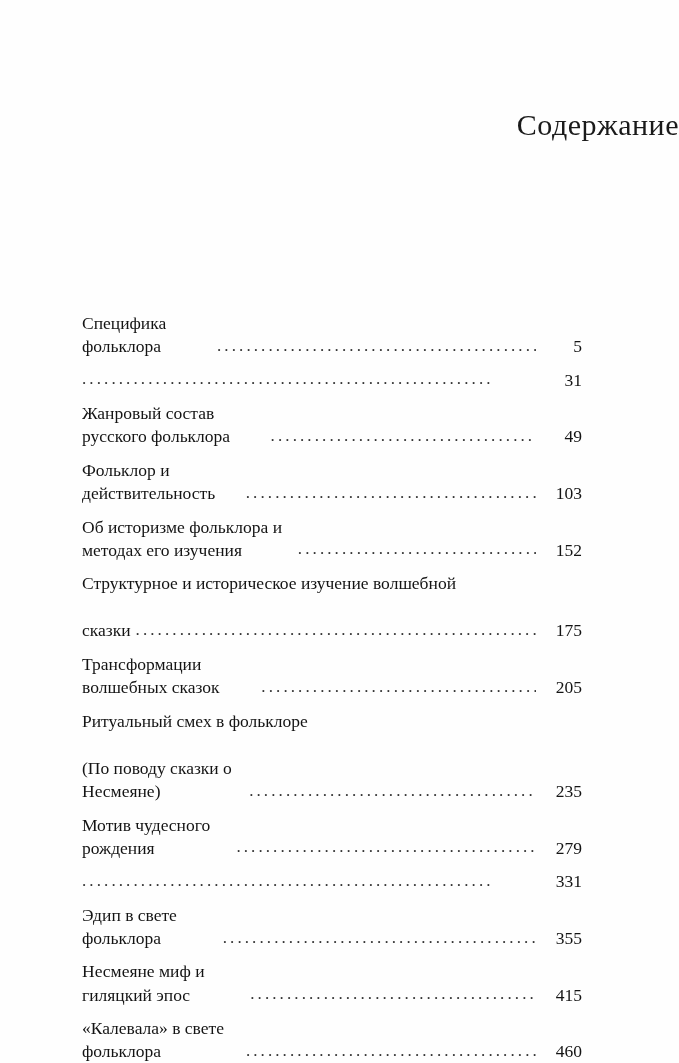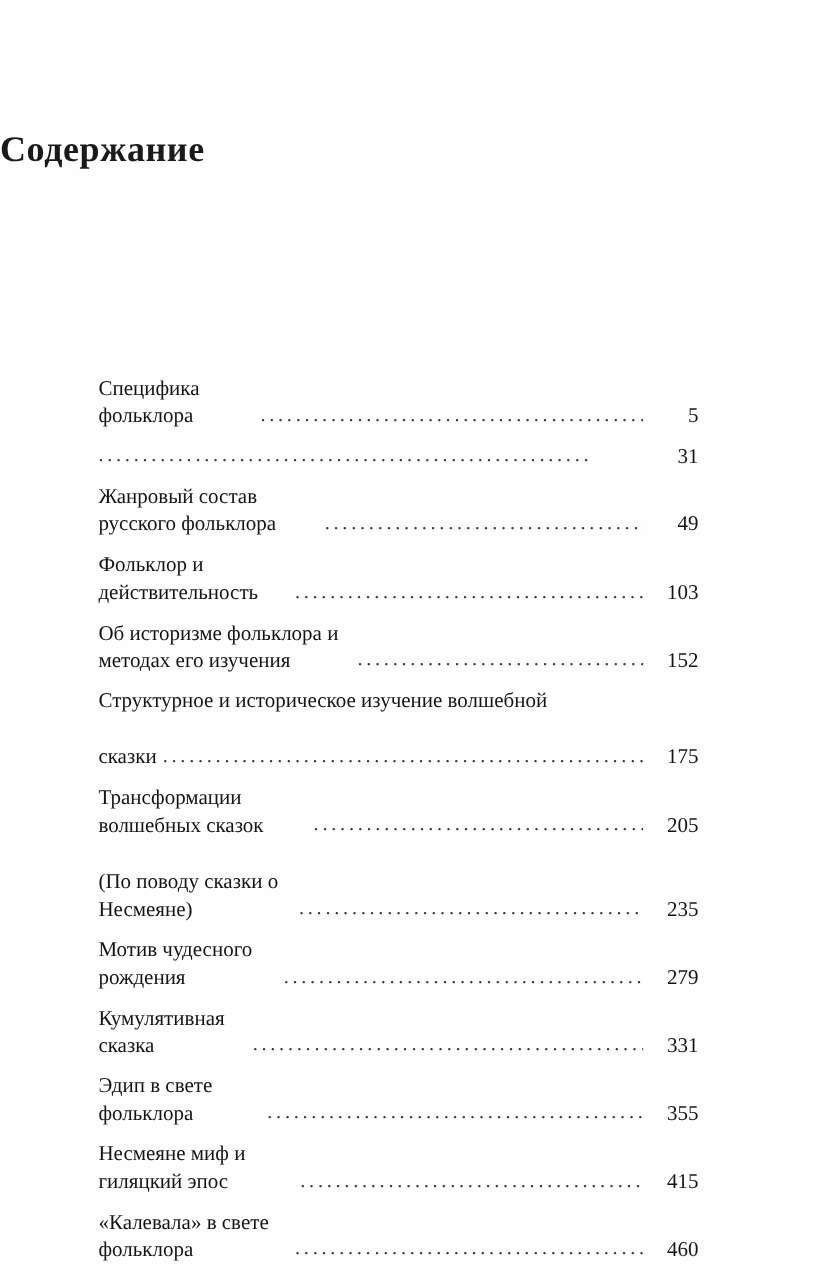--- a/index.html
+++ b/index.html
@@ -18,23 +18,23 @@
   .page {
     position: absolute;
     inset: 0;
     background: #fefefe;
   }
   .title {
     position: absolute;
     top: 108px;
     left: 0;
     width: 100%;
-    text-align: left;
+    text-align: right;
     font-size: 30px;
-    font-weight: 700;
+    font-weight: 400;
     letter-spacing: 0.5px;
     color: #1a1a1a;
   }
   .toc {
     position: absolute;
     top: 312px;
     left: 82px;
     width: 500px;
   }
   .toc-entry {
@@ -128,35 +128,35 @@
       </div>
     </div>
 
     <div class="toc-entry">
       <span class="entry-text">Трансформации волшебных сказок</span>
       <span class="dots">........................................................</span>
       <span class="page-num">205</span>
     </div>
 
     <div class="toc-entry multiline">
+      <span class="first-line">Ритуальный смех в фольклоре</span>
       <div class="row">
         <span class="entry-text">(По поводу сказки о Несмеяне)</span>
         <span class="dots">........................................................</span>
         <span class="page-num">235</span>
       </div>
     </div>
 
     <div class="toc-entry">
       <span class="entry-text">Мотив чудесного рождения</span>
       <span class="dots">........................................................</span>
       <span class="page-num">279</span>
     </div>
 
     <div class="toc-entry">
-      <span class="entry-text">Кумулятивная сказка</span>
       <span class="dots">........................................................</span>
       <span class="page-num">331</span>
     </div>
 
     <div class="toc-entry">
       <span class="entry-text">Эдип в свете фольклора</span>
       <span class="dots">........................................................</span>
       <span class="page-num">355</span>
     </div>
 

